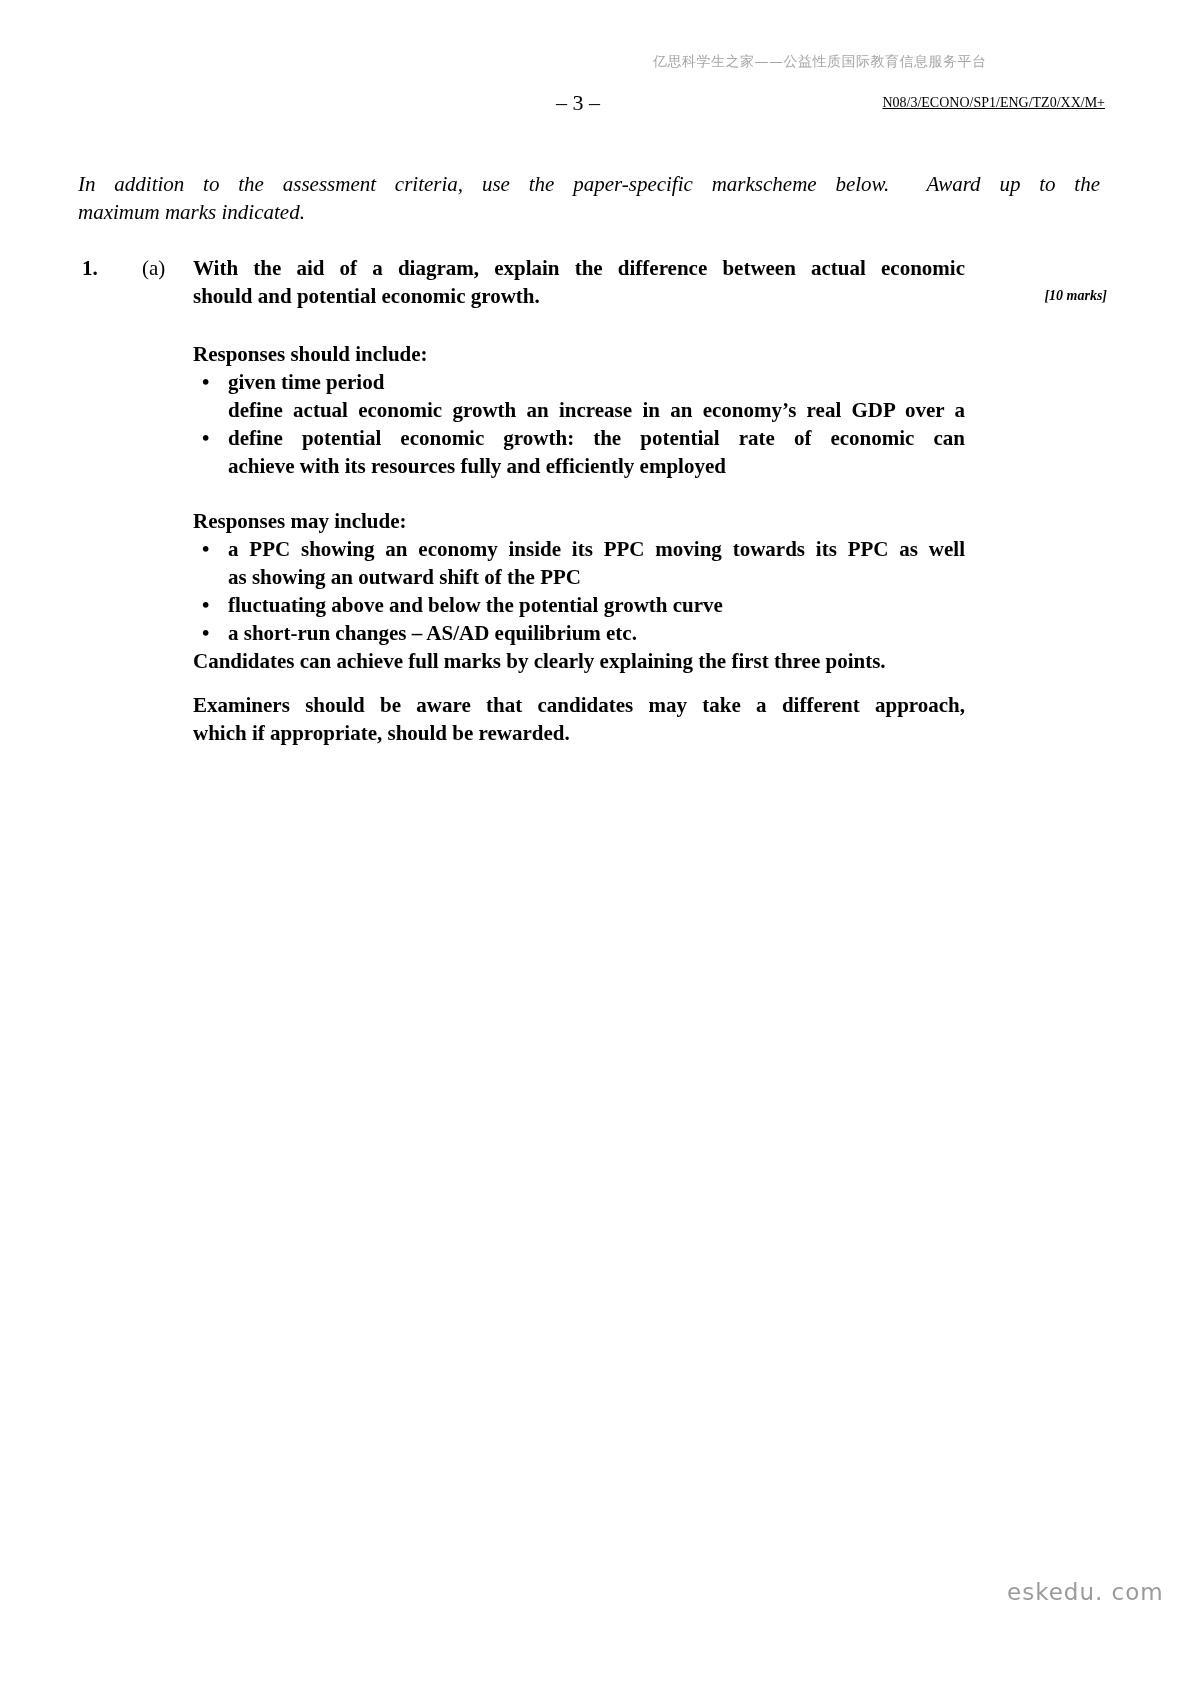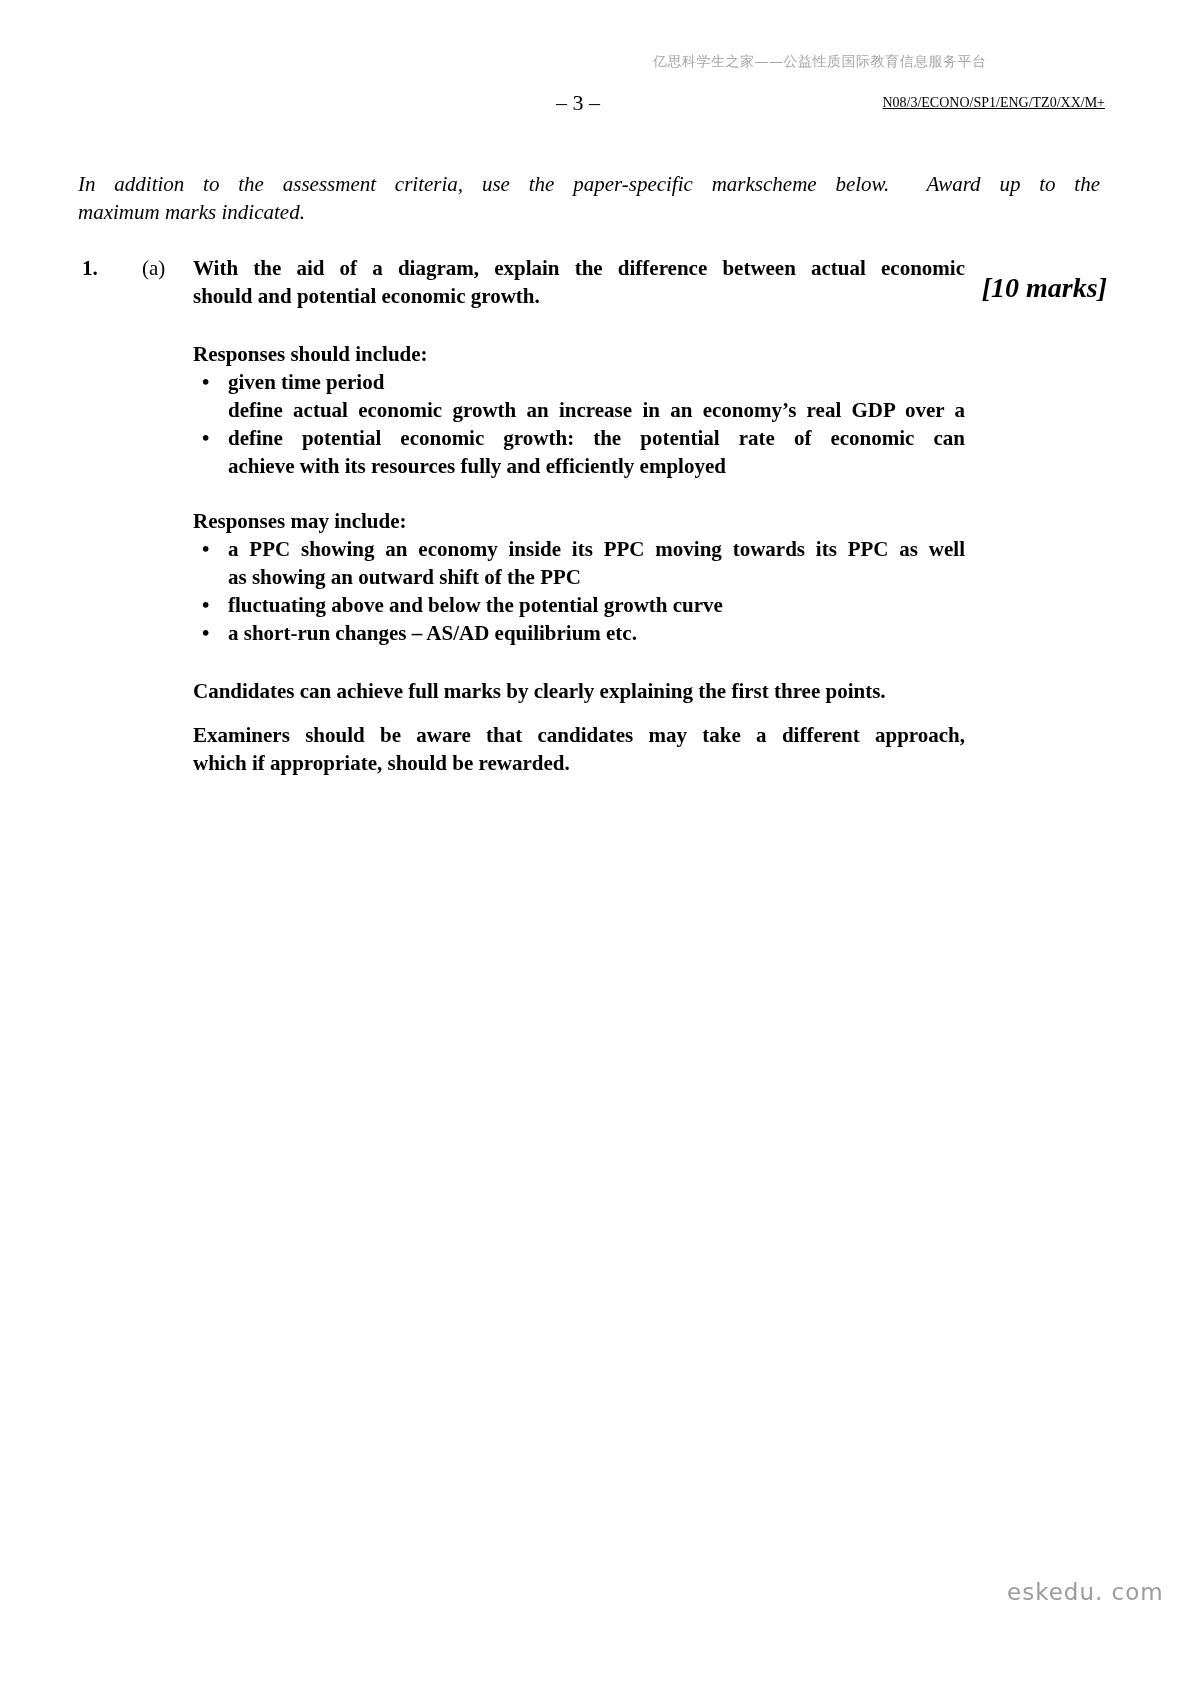--- a/index.html
+++ b/index.html
@@ -69,37 +69,37 @@
     position:absolute;
     left:-51px;
     top:0;
     font-size:21px;
     line-height:28px;
     font-weight:normal;
   }
   .marks{
     position:absolute;
     right:-142px;
-    bottom:8px;
-    font-size:28px;
+    bottom:0;
+    font-size:14px;
     line-height:28px;
     font-style:italic;
     font-weight:bold;
     white-space:nowrap;
     margin-left:22px;
   }
   
   .block{
     margin-left:193px;
     width:772px;
     font-weight:bold;
   }
   .mt-lead1{margin-top:30px;}
   .mt-lead2{margin-top:27px;}
-  .mt-para1{margin-top:30px;}
+  .mt-para1{}
   .mt-para2{margin-top:16px;}
   .bullet{
     position:relative;
     padding-left:35px;
   }
   .dot{
     position:absolute;
     left:9px;
     top:0;
     font-size:21px;

